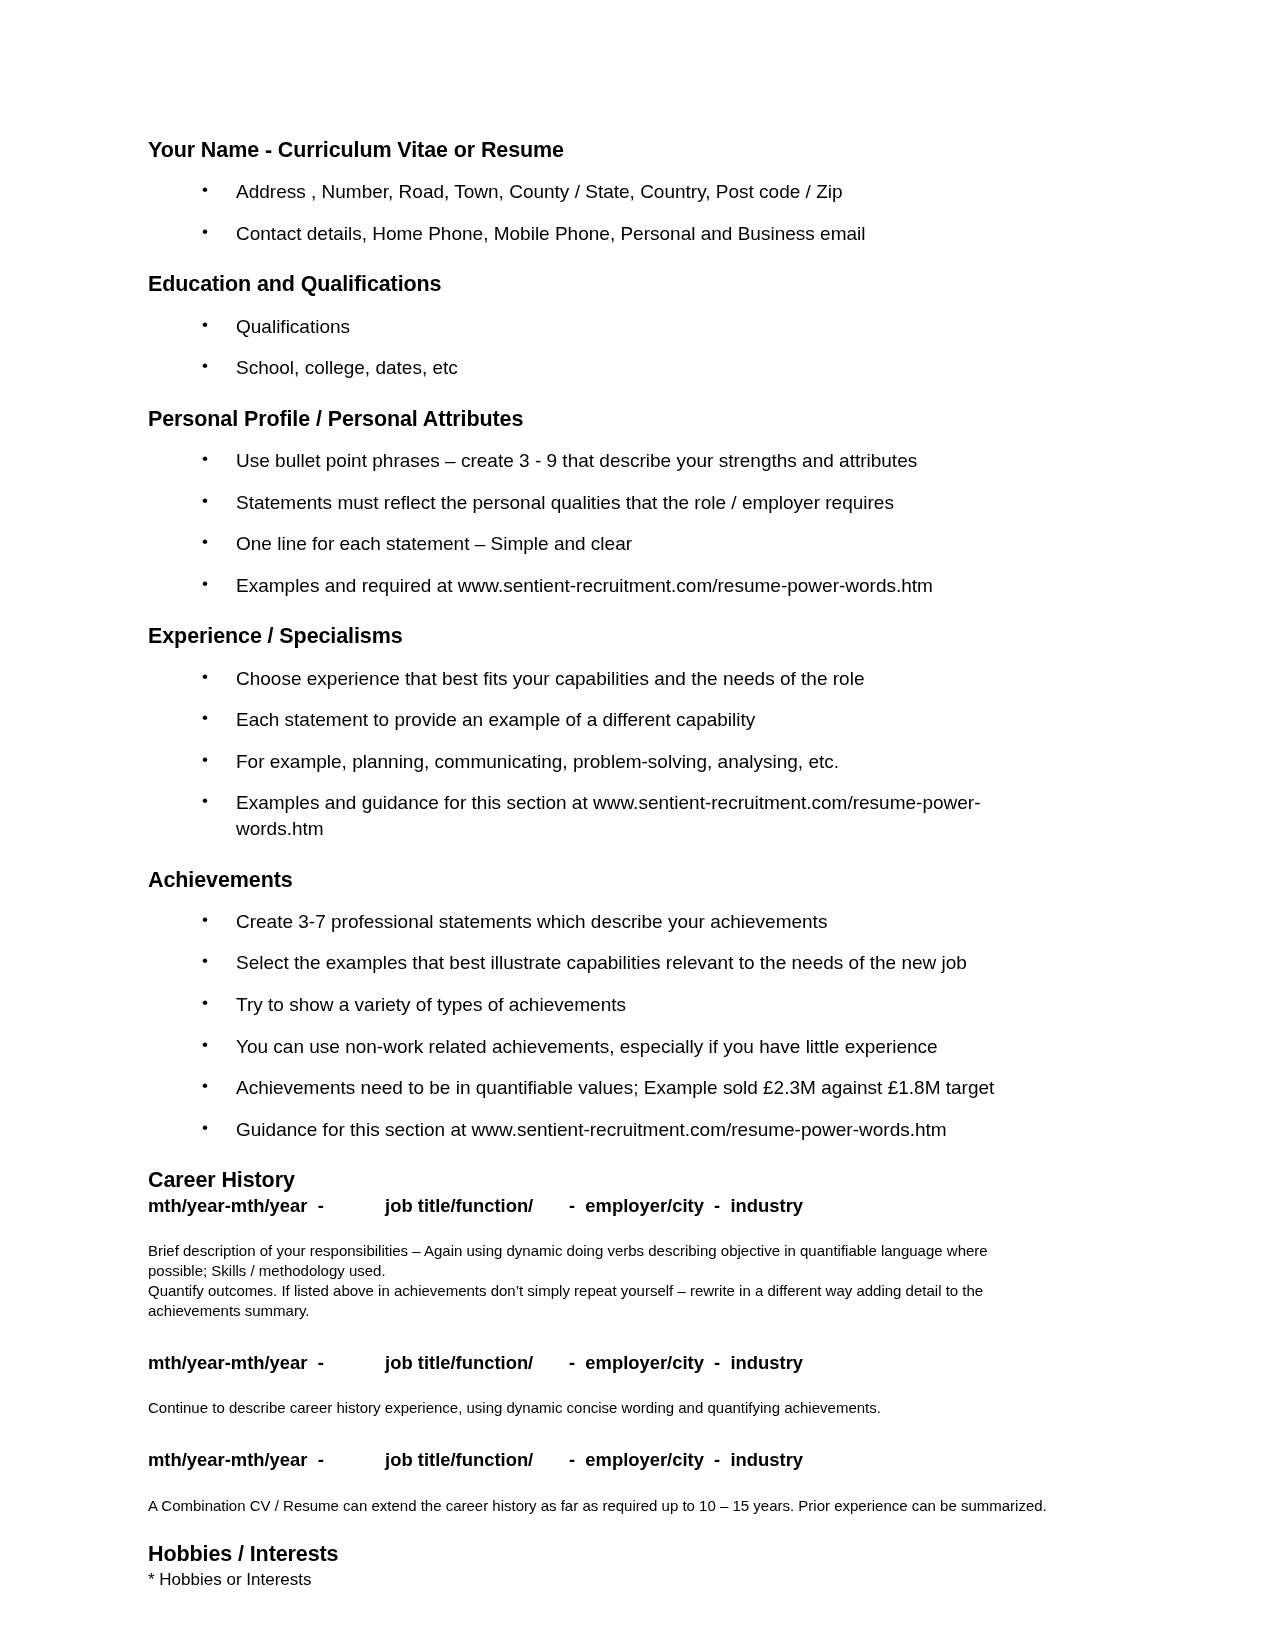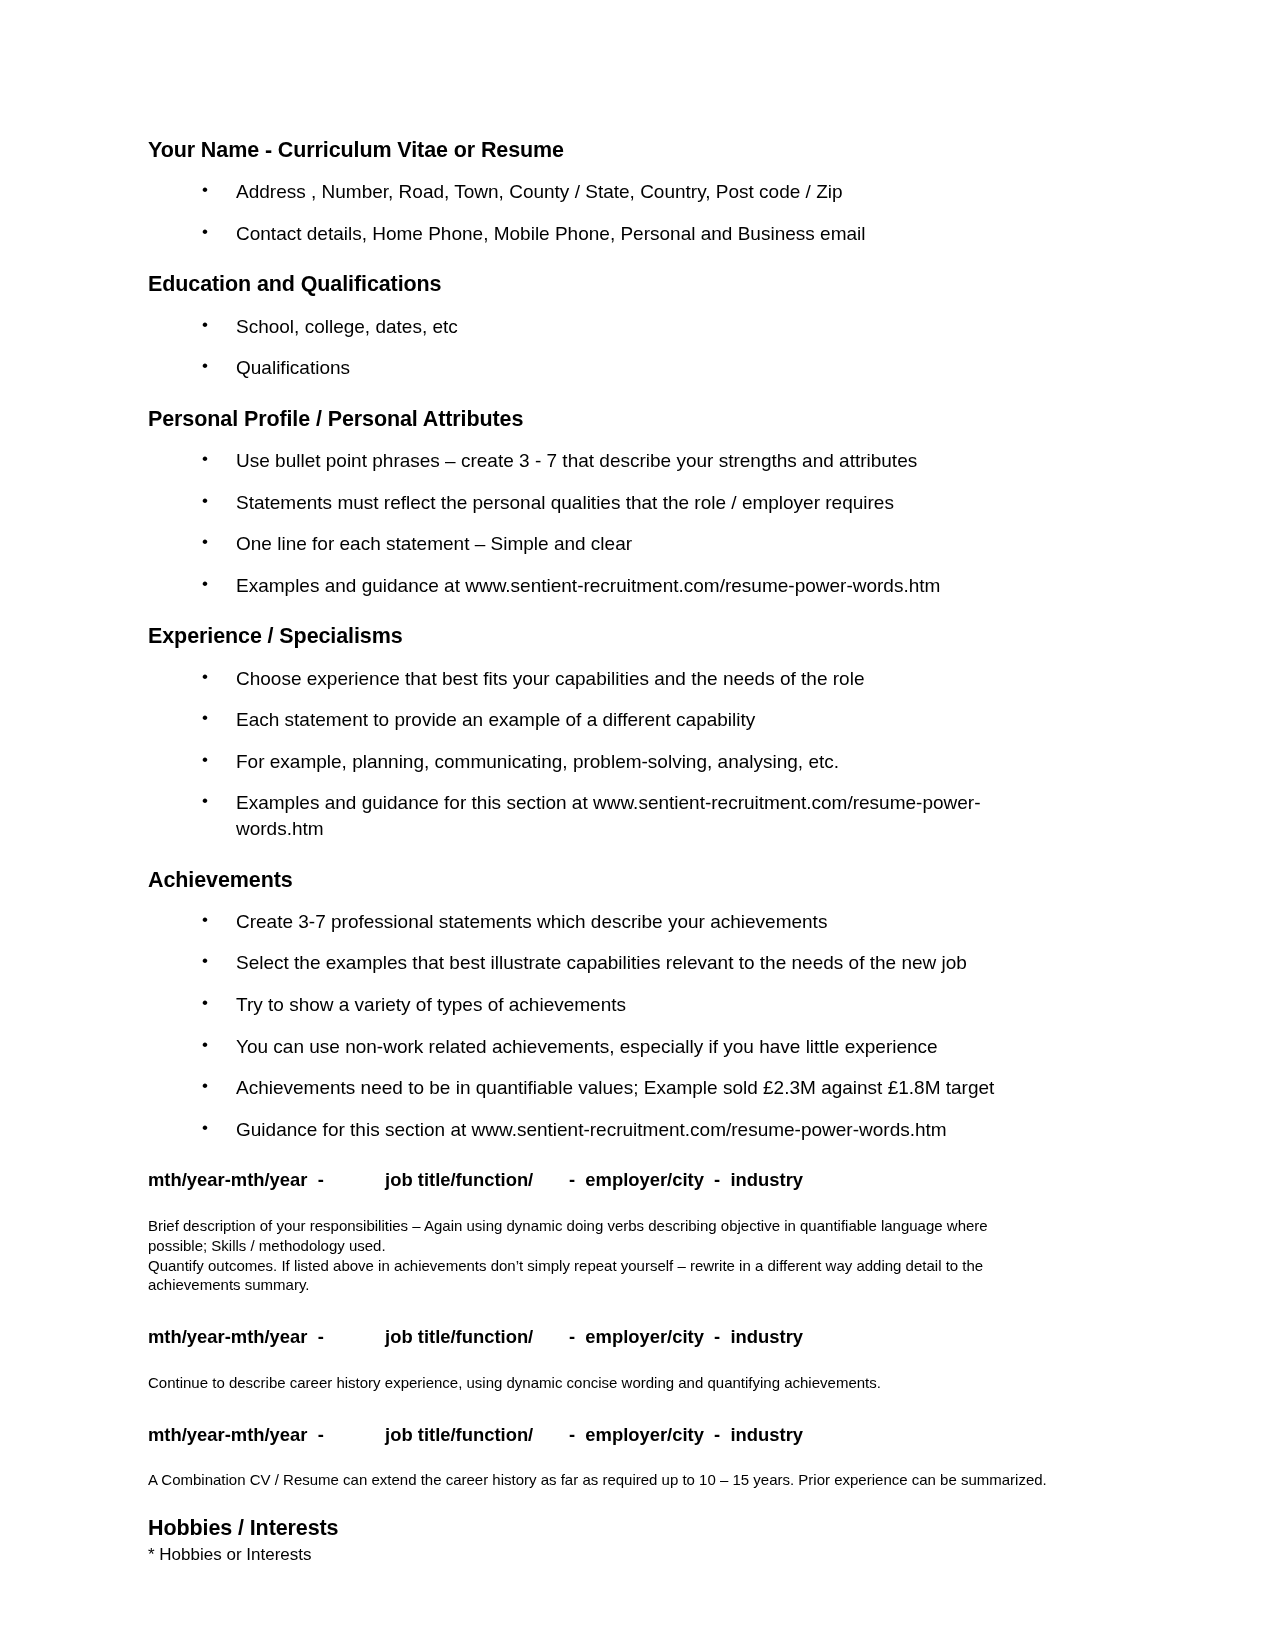--- a/index.html
+++ b/index.html
@@ -96,32 +96,32 @@
       <h1 class="section-heading">Your Name - Curriculum Vitae or Resume</h1>
       <ul class="bullets">
         <li>Address , Number, Road, Town, County / State, Country, Post code / Zip</li>
         <li>Contact details, Home Phone, Mobile Phone, Personal and Business email</li>
       </ul>
     </div>
 
     <div class="section">
       <h1 class="section-heading">Education and Qualifications</h1>
       <ul class="bullets">
+        <li>Qualifications</li>
         <li>School, college, dates, etc</li>
-        <li>Qualifications</li>
       </ul>
     </div>
 
     <div class="section">
       <h1 class="section-heading">Personal Profile / Personal Attributes</h1>
       <ul class="bullets">
-        <li>Use bullet point phrases – create 3 - 7 that describe your strengths and attributes</li>
+        <li>Use bullet point phrases – create 3 - 9 that describe your strengths and attributes</li>
         <li>Statements must reflect the personal qualities that the role / employer requires</li>
         <li>One line for each statement – Simple and clear</li>
-        <li>Examples and guidance at www.sentient-recruitment.com/resume-power-words.htm</li>
+        <li>Examples and required at www.sentient-recruitment.com/resume-power-words.htm</li>
       </ul>
     </div>
 
     <div class="section">
       <h1 class="section-heading">Experience / Specialisms</h1>
       <ul class="bullets">
         <li>Choose experience that best fits your capabilities and the needs of the role</li>
         <li>Each  statement to provide an example of a different capability</li>
         <li>For example, planning, communicating, problem-solving, analysing, etc.</li>
         <li>Examples and guidance for this section at www.sentient-recruitment.com/resume-power-words.htm</li>
@@ -134,20 +134,21 @@
         <li>Create 3-7 professional statements which describe your achievements</li>
         <li>Select the examples that best illustrate capabilities relevant to the needs of the new job</li>
         <li>Try to show a variety of types of achievements</li>
         <li>You can use non-work related achievements, especially if you have little experience</li>
         <li>Achievements need to be in quantifiable values; Example sold £2.3M against £1.8M target</li>
         <li>Guidance for this section at www.sentient-recruitment.com/resume-power-words.htm</li>
       </ul>
     </div>
 
     <div class="section">
+      <h1 class="section-heading career-head">Career History</h1>
 
       <p class="job-line">mth/year-mth/year  -            job title/function/       -  employer/city  -  industry</p>
       <div class="gap-md"></div>
       <p class="para">Brief description of your responsibilities – Again using dynamic doing verbs describing objective in quantifiable language where possible; Skills / methodology used.</p>
       <p class="para">Quantify outcomes. If listed above in achievements don’t simply repeat yourself – rewrite in a different way adding detail to the achievements summary.</p>
 
       <div class="gap-lg"></div>
       <p class="job-line">mth/year-mth/year  -            job title/function/       -  employer/city  -  industry</p>
       <div class="gap-md"></div>
       <p class="para">Continue to describe career history experience, using dynamic concise  wording and quantifying achievements.</p>

